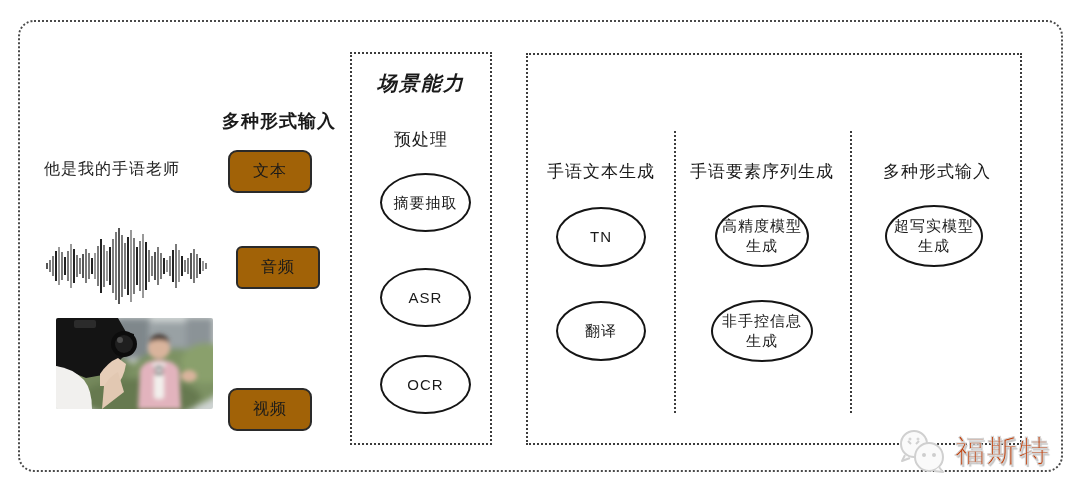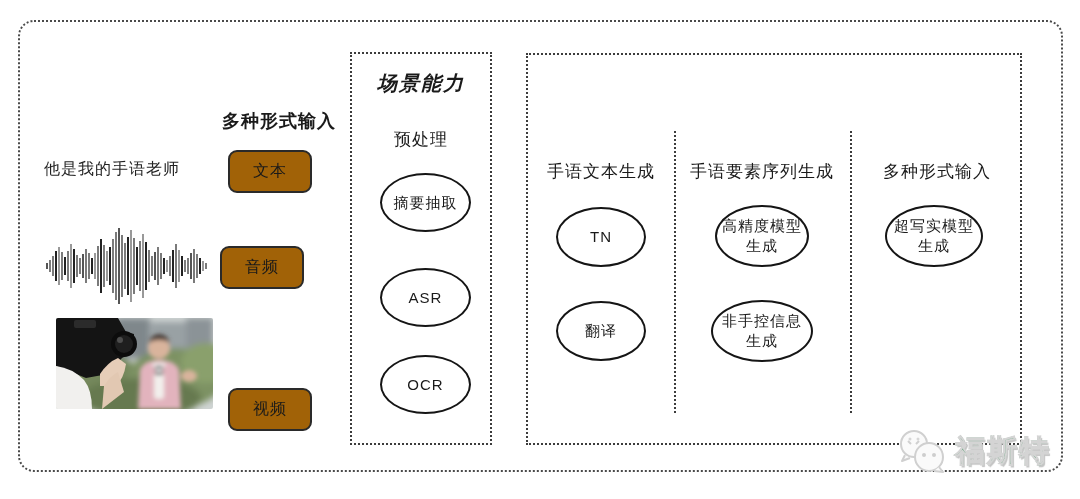--- a/index.html
+++ b/index.html
@@ -22,21 +22,21 @@
   .sample-text{
     left:44px;top:159px;width:175px;
     font-size:16px;letter-spacing:1px;color:#222;white-space:nowrap;
   }
   .input-box{
     width:84px;height:43px;border:2px solid #2a2a2a;border-radius:9px;
     display:flex;align-items:center;justify-content:center;
     font-size:16px;letter-spacing:1px;background:#a16207;box-sizing:border-box;
   }
   .box-text{left:228px;top:150px;}
-  .box-audio{left:220px;top:246px;}
+  .box-audio{left:236px;top:246px;border-radius:6px;}
   .box-video{left:228px;top:342px;margin-top:46px;}
   .waveform-wrap{left:43px;top:227px;width:168px;height:78px;}
   .photo-wrap{left:56px;top:318px;width:157px;height:91px;border-radius:2px;overflow:hidden;}
   
   .cap-box{border:2px dotted #3c3c3c;box-sizing:border-box;background:transparent;}
   .scene-box{left:350px;top:52px;width:142px;height:393px;}
   .core-box{left:526px;top:53px;width:496px;height:392px;}
   .cap-title{
     position:absolute;left:0;width:100%;text-align:center;
     font-size:20px;font-weight:bold;letter-spacing:2px;font-style:italic;
@@ -75,22 +75,22 @@
   .el-translate{left:28px;top:246px;width:90px;height:60px;}
   .el-manual{left:187px;top:150px;width:94px;height:62px;}
   .el-nonmanual{left:183px;top:245px;width:102px;height:62px;}
   .el-hyperreal{left:357px;top:150px;width:98px;height:62px;}
   .el-precision{left:357px;top:245px;width:98px;height:62px;}
   
   .watermark{
     left:893px;top:428px;display:flex;align-items:center;gap:4px;z-index:5;
   }
   .watermark-text{
-    font-size:30px;font-weight:bold;letter-spacing:2px;
-    color:#15803d;
+    font-size:30px;font-weight:normal;letter-spacing:2px;
+    color:#c2410c;
     -webkit-text-stroke:1px #d4d4d4;
     text-shadow:1.5px 1.5px 1px #c3c3c3;
   }
 </style>
 </head>
 <body>
 
 <div class="abs outer-frame"></div>
 
 <div class="abs input-heading">多种形式输入</div>

